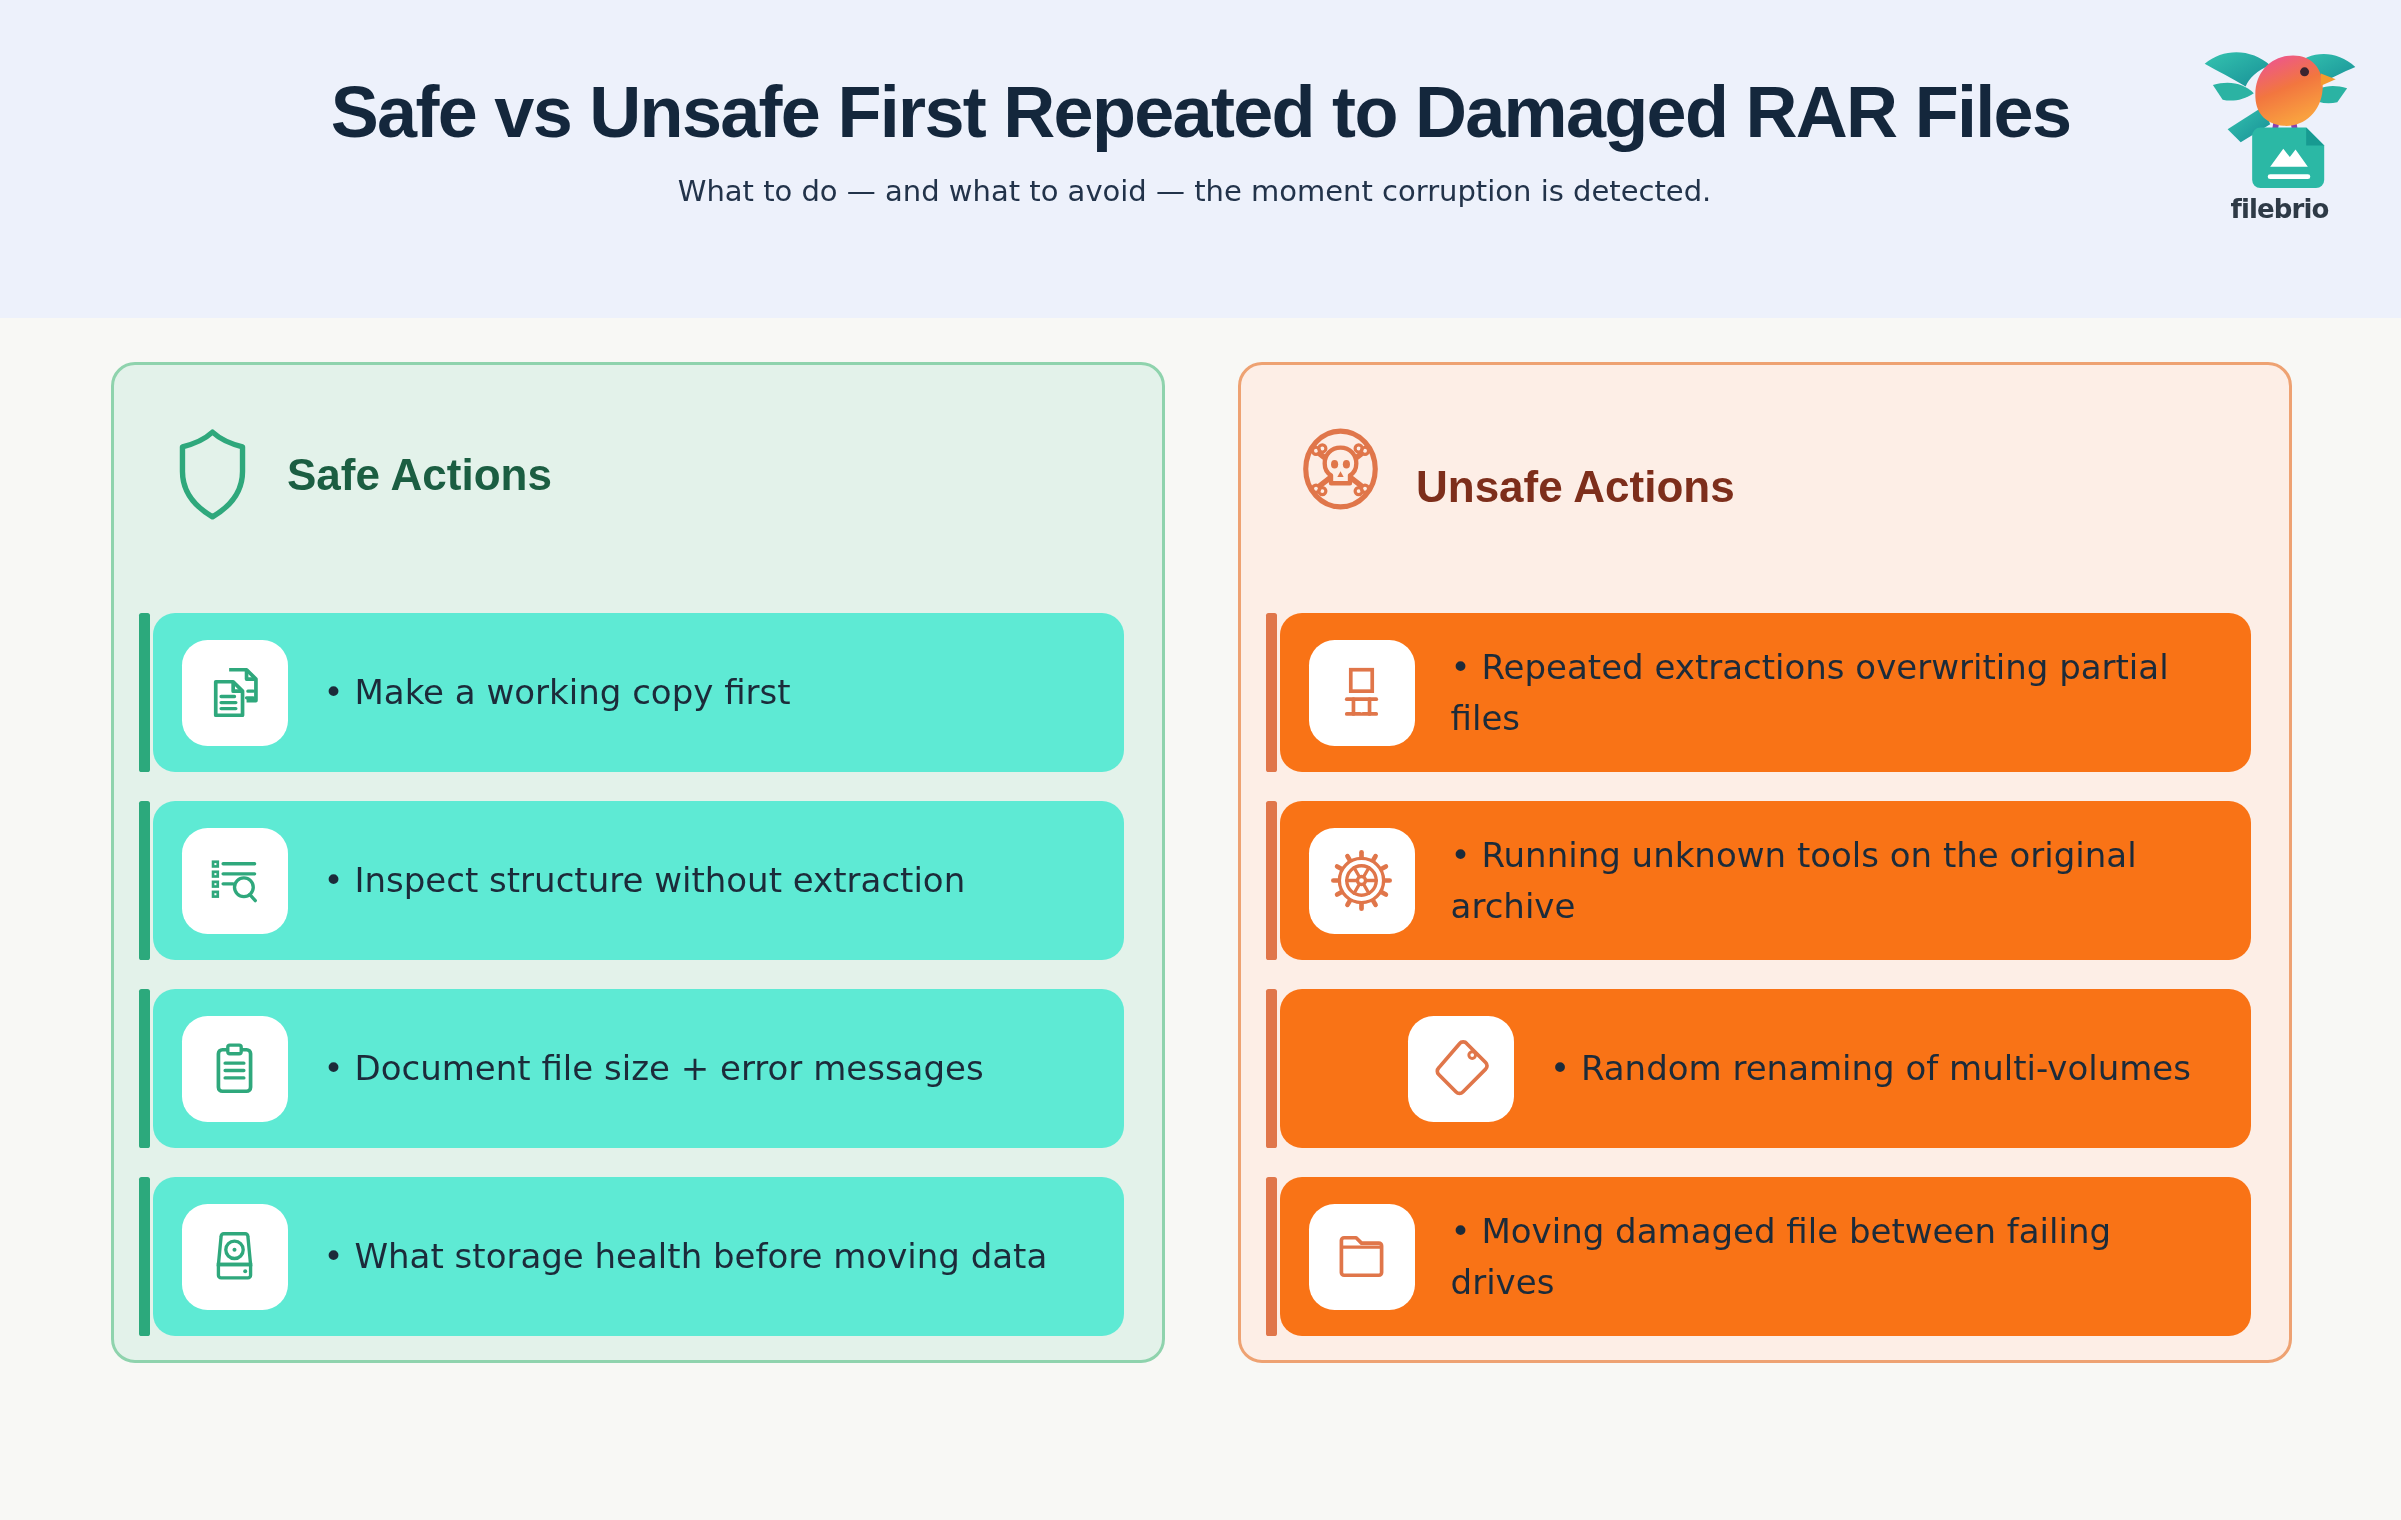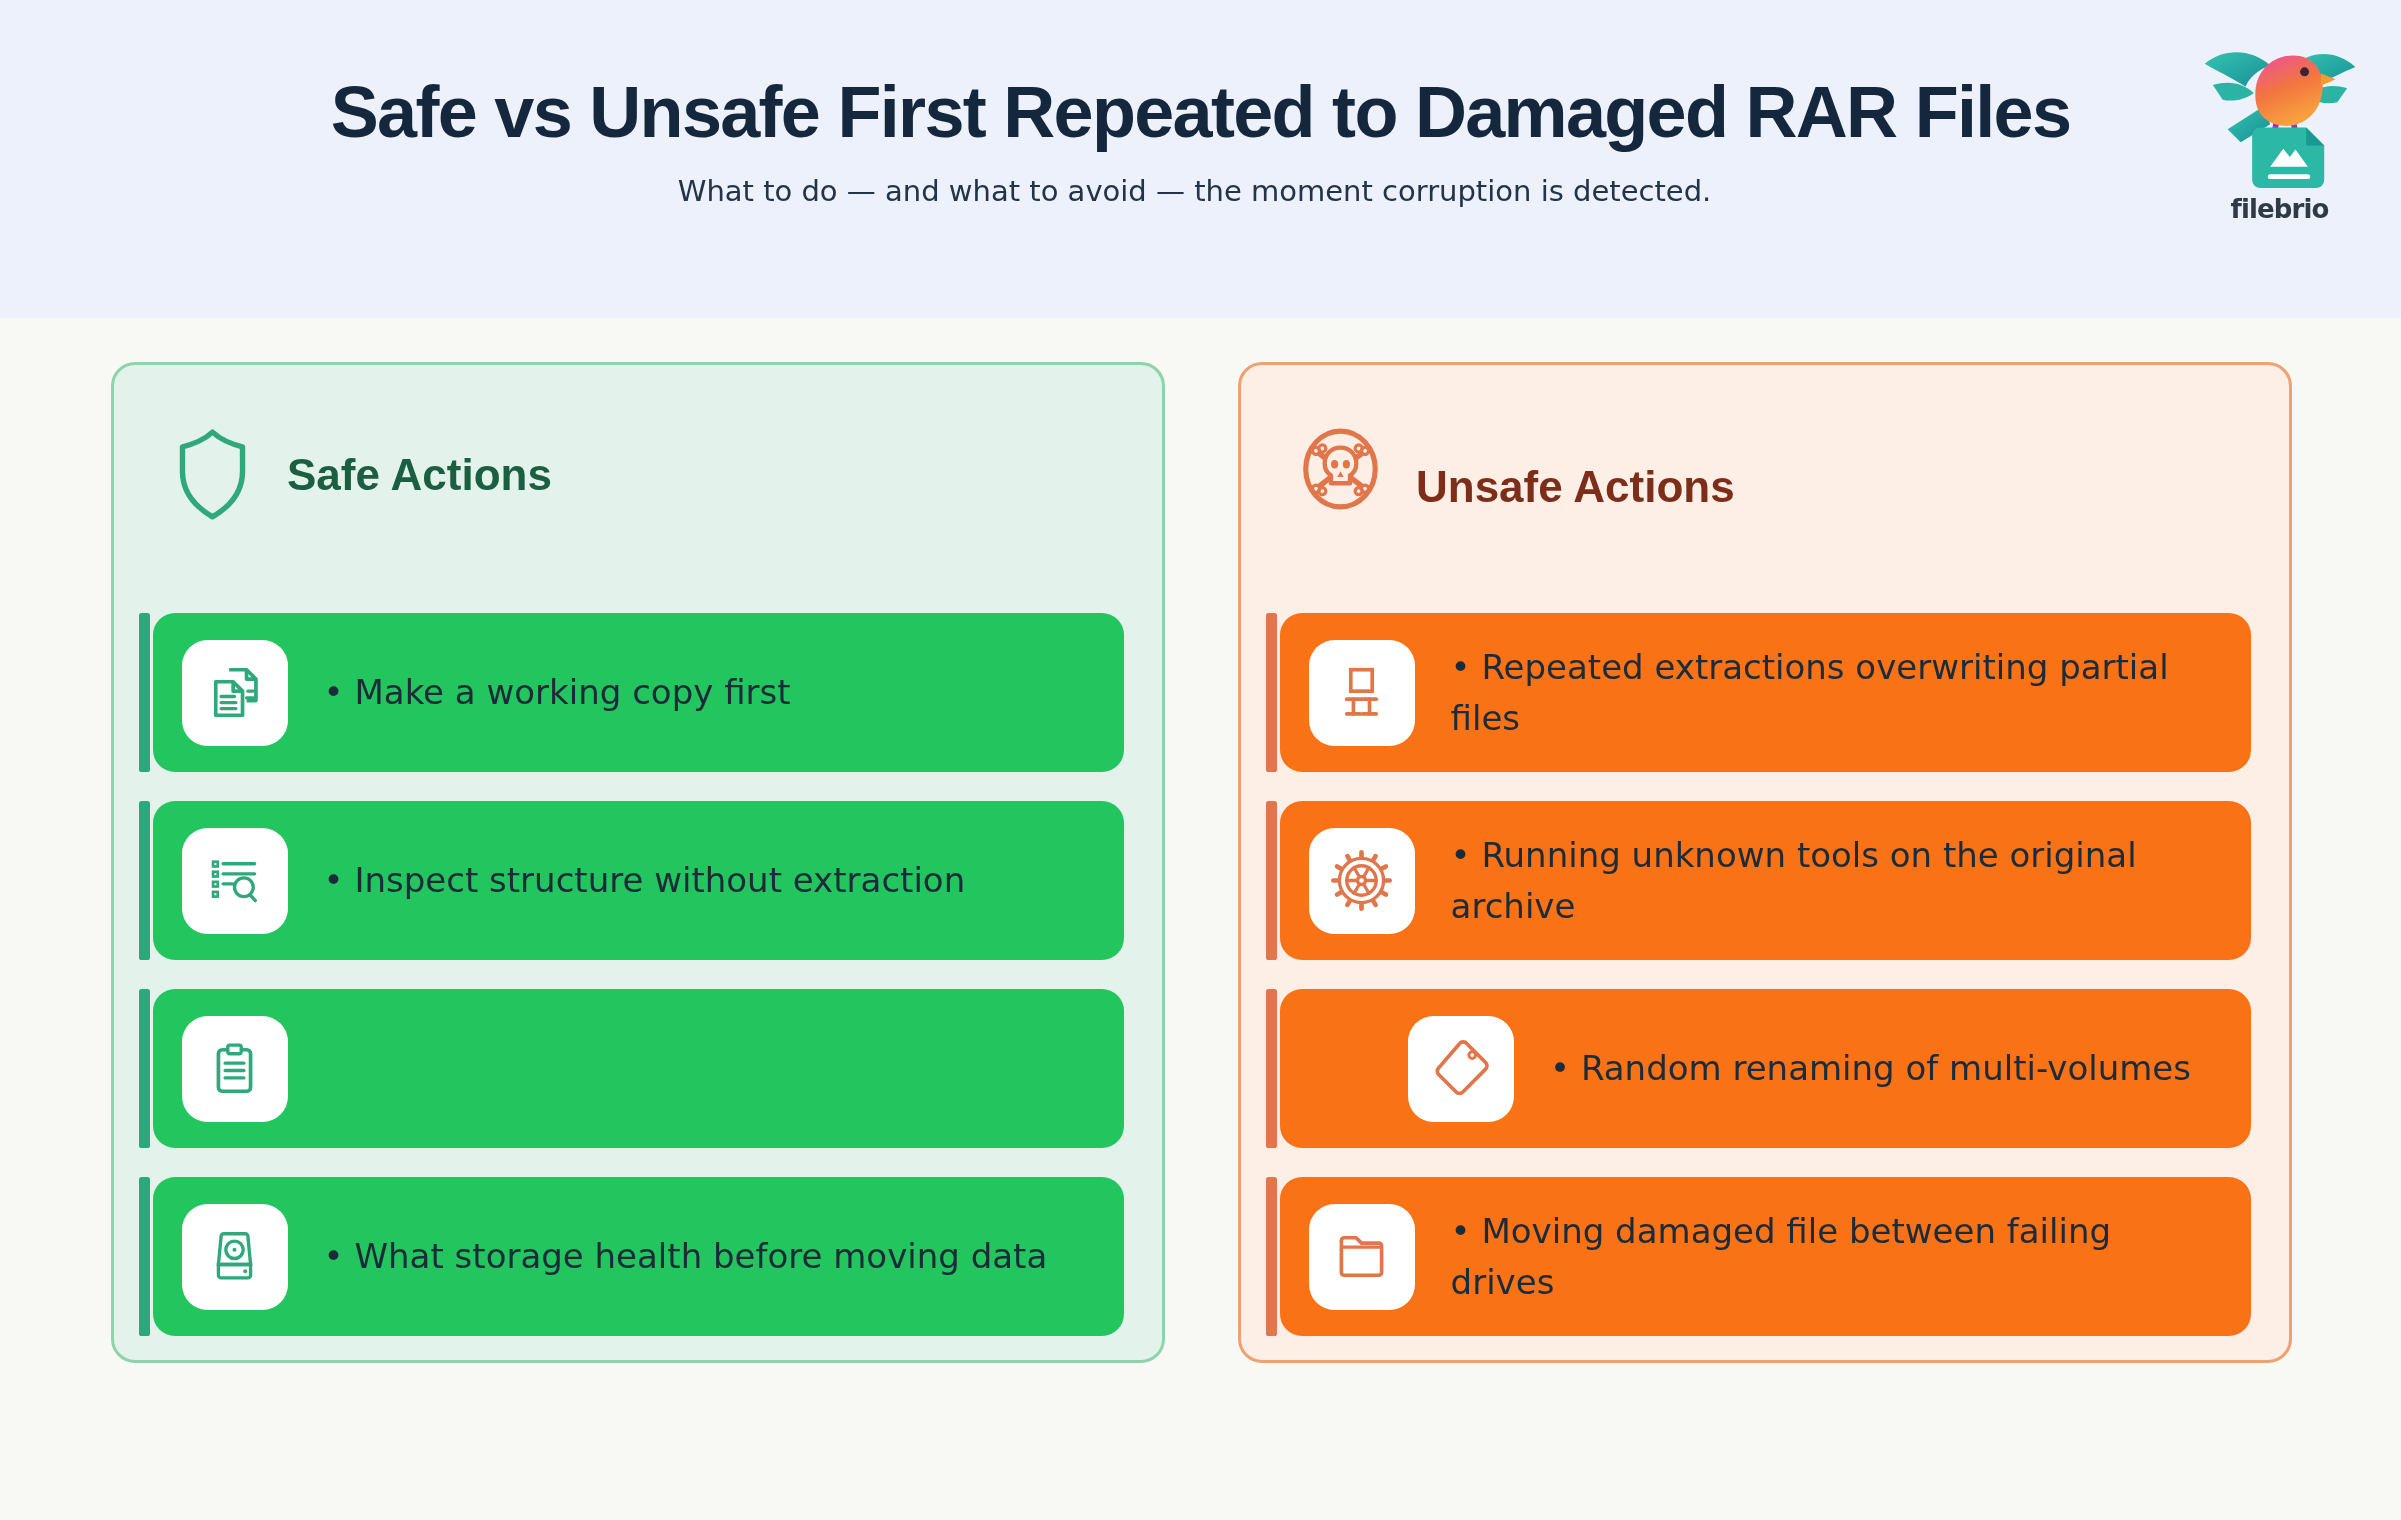--- a/index.html
+++ b/index.html
@@ -32,21 +32,21 @@
   
   .rows{position:absolute;top:248px;left:25px;right:38px;display:flex;flex-direction:column;gap:29px;}
   .row{display:flex;align-items:stretch;}
   .row-bar{width:11px;border-radius:2.6px;margin-right:2.6px;flex:0 0 11px;}
   .panel.safe .row-bar{background:#2ca97c;}
   .panel.unsafe .row-bar{background:#e0764a;}
   .row-body{
     flex:1;height:159px;border-radius:22px;display:flex;align-items:center;
     padding-left:29px;padding-right:60px;box-sizing:border-box;
   }
-  .panel.safe .row-body{background:#22c55e;}
+  .panel.safe .row-body{background:#5eead4;}
   .panel.unsafe .row-body{background:#f97316;justify-content:flex-end;}
   .icon-box{
     width:106px;height:106px;border-radius:25.6px;background:#ffffff;flex:0 0 106px;
     display:flex;align-items:center;justify-content:center;
   }
   .row-text{margin-left:36px;font-size:34px;line-height:1.5;color:#1c2b3a;}
   
   .safe-stroke{stroke:#2fa87c;}
   .unsafe-stroke{stroke:#e0764a;}
 </style>
@@ -150,20 +150,21 @@
       <div class="row">
         <div class="row-bar"></div>
         <div class="row-body">
           <div class="icon-box">
             <svg width="67" height="67" viewBox="0 0 100 100" fill="none" aria-hidden="true">
               <rect class="safe-stroke" x="26" y="22" width="48" height="62" rx="6" stroke-width="5.5"></rect>
               <rect class="safe-stroke" x="40" y="15" width="20" height="13" rx="3" fill="#ffffff" stroke-width="5"></rect>
               <path class="safe-stroke" d="M36,42 H64 M36,53 H64 M36,64 H64" stroke-width="5" stroke-linecap="round"></path>
             </svg>
           </div>
+          <div class="row-text">• Document file size + error messages</div>
         </div>
       </div>
 
       <div class="row">
         <div class="row-bar"></div>
         <div class="row-body">
           <div class="icon-box">
             <svg width="67" height="67" viewBox="0 0 100 100" fill="none" aria-hidden="true">
               <path class="safe-stroke" d="M34,16 h32 a4,4 0 0 1 4,4 l4,42 h-48 l4,-42 a4,4 0 0 1 4,-4 z" stroke-width="5"></path>
               <circle class="safe-stroke" cx="50" cy="40" r="13" stroke-width="5"></circle>

